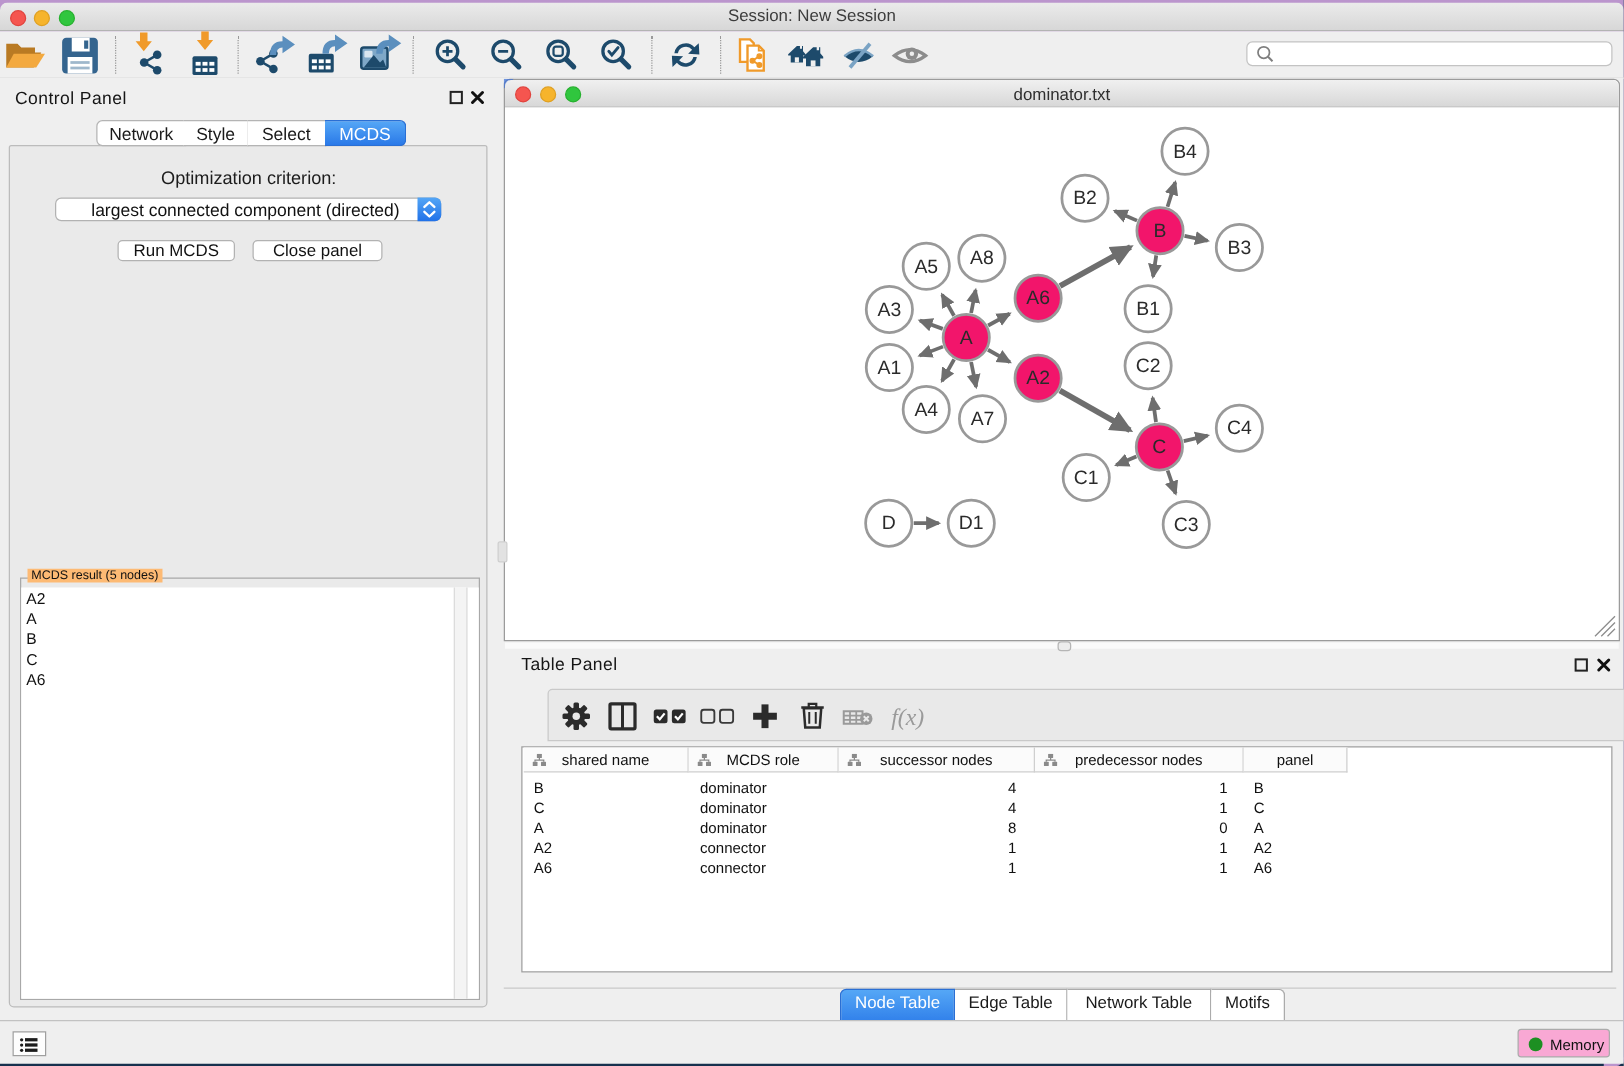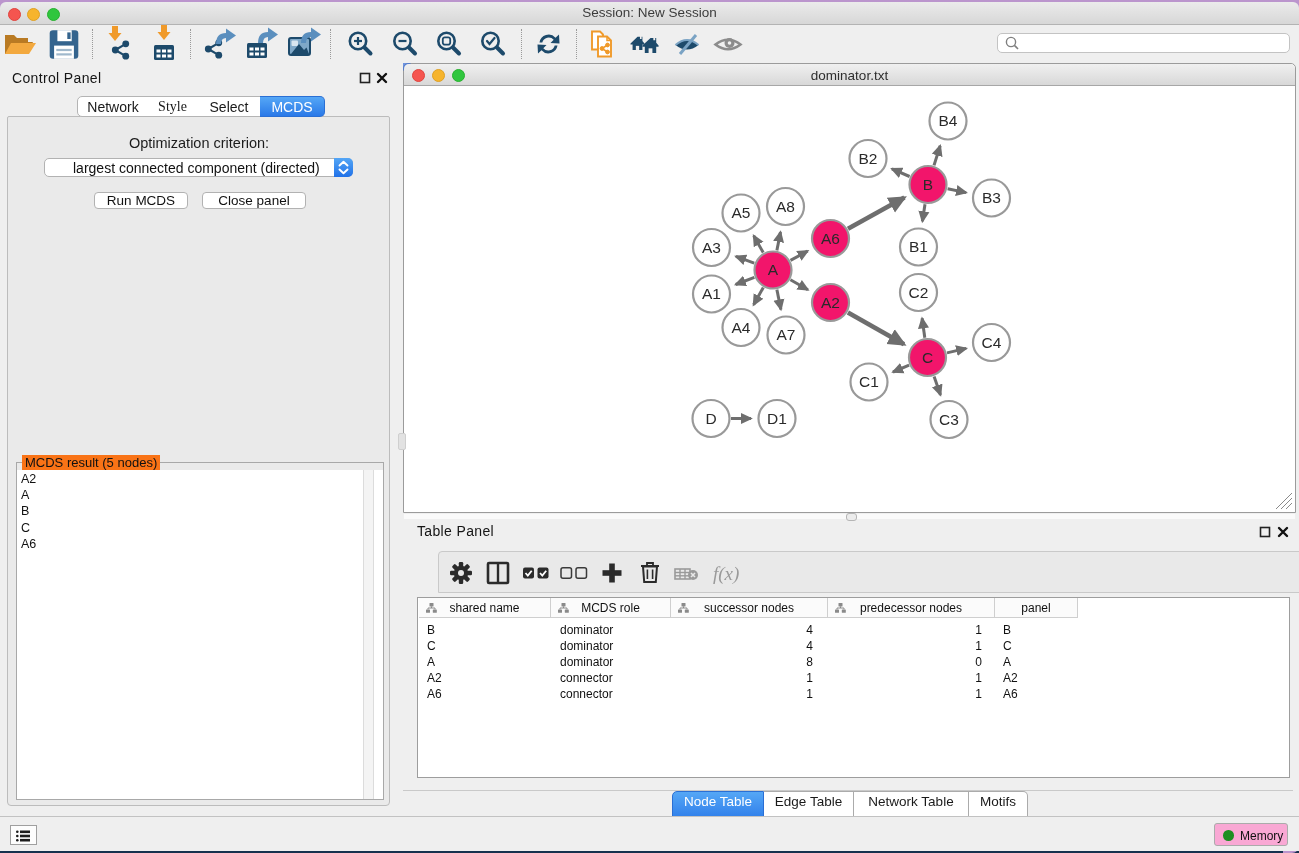--- a/index.html
+++ b/index.html
@@ -42,22 +42,22 @@
     background:#fff;border:1px solid #b2b2b2;border-radius:5px;
     font-size:14px;color:#111;line-height:19px;padding-left:28px;
     box-sizing:border-box;}
   #stepper{position:absolute;right:-1px;top:-1px;width:19px;height:19px;
     background:linear-gradient(#54a6f6,#2071e8);border-radius:0 5px 5px 0;}
   .btn{position:absolute;top:192px;height:17px;background:#fff;
     border:1px solid #b2b2b2;border-radius:4px;font-size:13.5px;color:#111;
     text-align:center;line-height:16px;box-sizing:border-box;}
   #groupbox{position:absolute;left:16px;top:462px;width:366px;height:336px;
     border:1px solid #a8a8a8;}
-  #gb-label{position:absolute;left:5px;top:-8px;background:#f97316;
-    padding:0 3px;font-size:13px;color:#111;}
+  #gb-label{position:absolute;left:5px;top:-8px;background:#fdba74;
+    padding:0 3px;font-size:10px;color:#111;}
   #gb-white{position:absolute;left:0px;top:7px;right:0px;bottom:0px;
     background:#fff;}
   #gb-list{position:absolute;left:4px;top:1px;font-size:12.5px;color:#111;
     line-height:16.2px;}
   #gb-scroll{position:absolute;right:9px;top:0px;width:9px;bottom:0px;
     background:#f4f4f4;border-left:1px solid #dcdcdc;border-right:1px solid #dcdcdc;}
   
   #netwin{position:absolute;left:403px;top:63px;width:893px;height:450px;
     background:#fff;border:1px solid #9b9b9b;border-radius:5px 5px 0 0;
     box-sizing:border-box;}
@@ -253,21 +253,21 @@
     <svg width="12" height="12" style="position:absolute;left:359px;top:72px;">
       <rect x="1.5" y="1.5" width="9" height="9" fill="none" stroke="#222" stroke-width="1.6"></rect>
     </svg>
     <svg width="12" height="12" style="position:absolute;left:376px;top:72px;">
       <path d="M2,2 L10,10 M10,2 L2,10" stroke="#111" stroke-width="2.4" stroke-linecap="round"></path>
     </svg>
   </div>
 <div id="cp-body"></div>
 <div class="tabrow">
   <div class="tab first" style="left:77px;width:70px;">Network</div>
-  <div class="tab" style="left:147px;width:51px;font-family:Liberation Serif, serif;">Style</div>
+  <div class="tab" style="left:147px;width:51px;">Style</div>
   <div class="tab" style="left:198px;width:62px;">Select</div>
   <div class="tab sel" style="left:260px;width:64px;">MCDS</div>
 </div>
 <div id="opt-label">Optimization criterion:</div>
 <div id="dropdown">largest connected component (directed)
   <div id="stepper">
       <svg width="19" height="19" style="position:absolute;left:0;top:0;">
  <path d="M5.5,7.5 L9.5,3.8 L13.5,7.5" fill="none" stroke="#fff" stroke-width="1.9" stroke-linecap="round" stroke-linejoin="round"></path>
  <path d="M5.5,11.5 L9.5,15.2 L13.5,11.5" fill="none" stroke="#fff" stroke-width="1.9" stroke-linecap="round" stroke-linejoin="round"></path>
       </svg>

